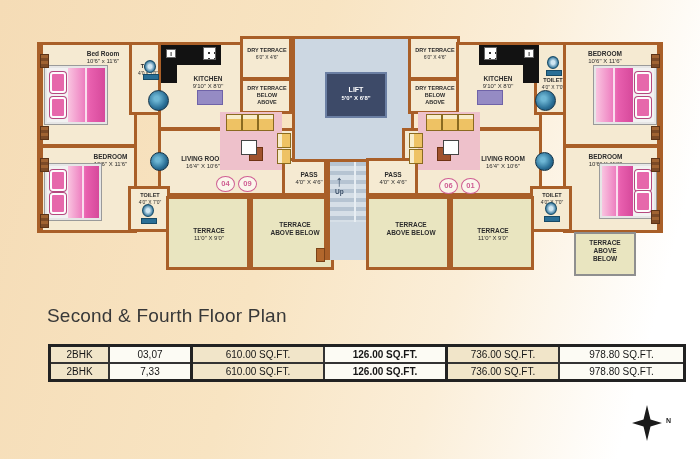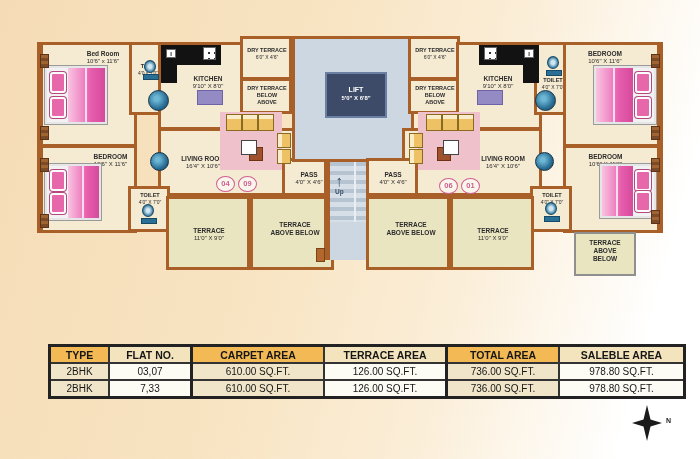--- a/index.html
+++ b/index.html
@@ -63,21 +63,21 @@
   .wc .tank{width:14px;height:4px;margin:1px auto 0;background:#2a6f96;border:1px solid #174a66;}
   .flatc{position:absolute;width:17px;height:14px;border:1px solid #cf5e93;border-radius:50%;
          background:rgba(255,255,255,.55);color:#cf5e93;font-size:7.5px;font-weight:bold;
          line-height:14px;text-align:center;}
   
   #title{position:absolute;left:47px;top:305px;font-size:19px;color:#383838;letter-spacing:.2px;}
   #areas{position:absolute;left:48px;top:344px;border-collapse:collapse;border:3px solid #222;}
   #areas th,#areas td{border:2px solid #333;height:15px;padding:0 2px;text-align:center;color:#161616;}
   #areas th{font-size:10.5px;font-weight:bold;}
   #areas td{font-size:10px;}
-  .c0{width:53px;}.c1{width:76px;}.c2{width:126px;}.c3{width:116px;}.c4{width:106px;}.c5{width:119px;}
+  .c0{width:53px;}.c1{width:76px;}.c2{width:126px;}.c3{width:116px;font-weight:bold;}.c4{width:106px;}.c5{width:119px;}
   .h-or{background:#f2b954;}
   .h-cr{background:#f3e4bd;}
   .d-cr{background:#f1e5c9;}
   .d-wh{background:#fcfbf4;}
   .bl3{border-left-width:3px !important;border-left-color:#222 !important;}
   #compass{position:absolute;left:630px;top:404px;width:46px;height:40px;}
   #compass .nlbl{position:absolute;left:36px;top:13px;font-size:7px;color:#222;font-weight:bold;}
 </style>
 </head>
 <body>
@@ -319,31 +319,24 @@
         <div class="bowl"></div>
         <div class="tank"></div>
       </div>
 
     <div class="flatc" style="left:216px;top:176px">04</div>
     <div class="flatc" style="left:238px;top:176px">09</div>
     <div class="flatc" style="left:439px;top:178px">06</div>
     <div class="flatc" style="left:461px;top:178px">01</div>
   </div>
 
+  <div id="title">Second &amp; Fourth Floor Plan</div>
 
   <table id="areas">
     <tbody>
-        <tr>
-      <th class="c0 h-or">TYPE</th>
-      <th class="c1 h-cr">FLAT NO.</th>
-      <th class="c2 h-or bl3">CARPET AREA</th>
-      <th class="c3 h-cr">TERRACE AREA</th>
-      <th class="c4 h-or bl3">TOTAL AREA</th>
-      <th class="c5 h-cr">SALEBLE AREA</th>
-    </tr>
     <tr>
       <td class="c0 d-cr">2BHK</td>
       <td class="c1 d-wh">03,07</td>
       <td class="c2 d-cr bl3">610.00 SQ.FT.</td>
       <td class="c3 d-wh">126.00 SQ.FT.</td>
       <td class="c4 d-cr bl3">736.00 SQ.FT.</td>
       <td class="c5 d-wh">978.80 SQ.FT.</td>
     </tr>
     <tr>
       <td class="c0 d-cr">2BHK</td>

